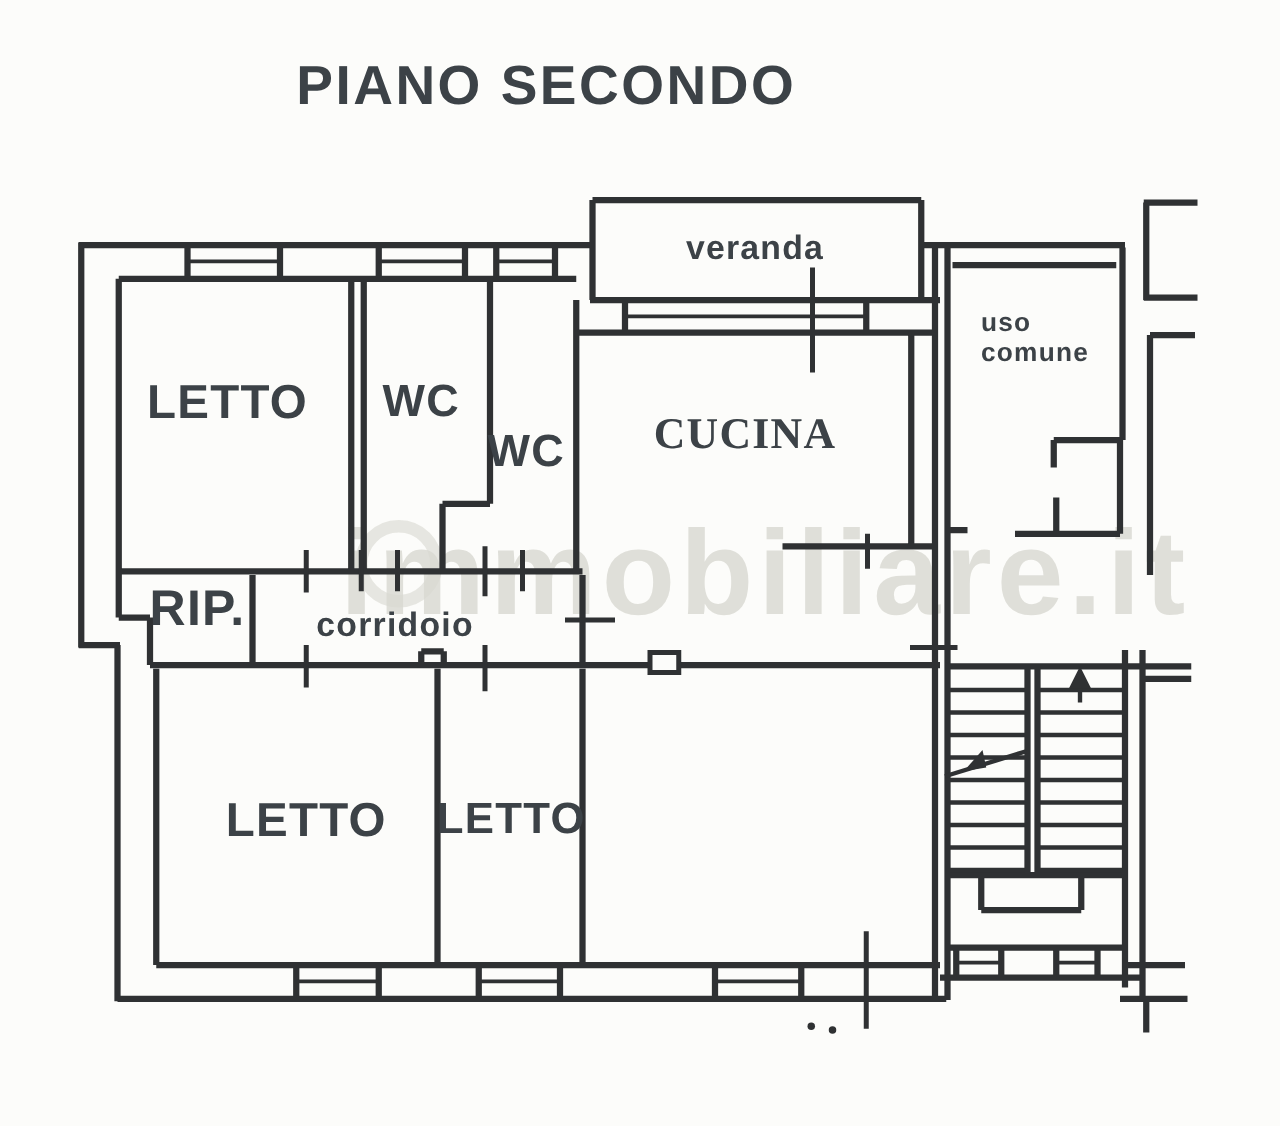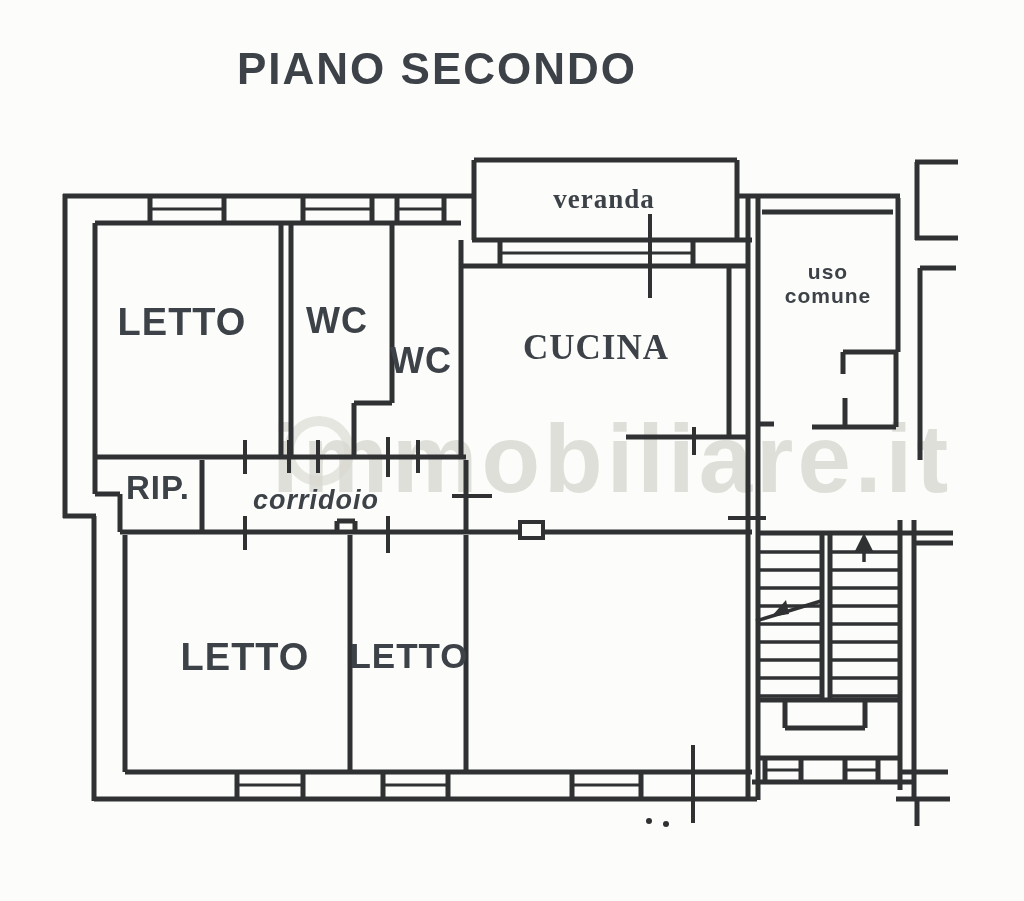--- a/index.html
+++ b/index.html
@@ -11,24 +11,24 @@
   .lbl{
     position:absolute;transform:translate(-50%,-50%);
     font-weight:700;color:#3c4247;white-space:nowrap;
     z-index:3;letter-spacing:1px;line-height:1;
   }
   #lbl-title{left:437px;top:69px;font-size:44px;letter-spacing:2px;}
   #lbl-letto-top{left:182px;top:322px;font-size:38px;}
   #lbl-wc1{left:337px;top:321px;font-size:36px;}
   #lbl-wc2{left:421px;top:361px;font-size:36px;}
   #lbl-cucina{left:596px;top:347px;font-size:35px;font-family:Liberation Serif, serif;}
-  #lbl-veranda{left:604px;top:199px;font-size:27px;font-family:Liberation Serif, serif;}
-  #lbl-uso{left:828px;top:284px;font-size:21px;white-space:pre-line;text-align:center;line-height:1.15;}
-  #lbl-rip{left:158px;top:487px;font-size:33px;}
-  #lbl-corridoio{left:316px;top:500px;font-size:27px;font-style:italic;}
+  #lbl-veranda{left:604px;top:199px;font-size:27px;}
+  #lbl-uso{left:828px;top:271px;font-size:21px;white-space:pre-line;text-align:left;line-height:1.15;}
+  #lbl-rip{left:158px;top:487px;font-size:40px;}
+  #lbl-corridoio{left:316px;top:500px;font-size:27px;}
   #lbl-letto-bl{left:245px;top:657px;font-size:38px;}
   #lbl-letto-bm{left:409px;top:655px;font-size:35px;}
   #lbl-soggiorno{left:598px;top:641px;font-size:33px;}
   #watermark{
     position:absolute;left:272px;top:404px;z-index:1;
     font-size:96px;font-weight:700;letter-spacing:4px;
     color:#d9d9d2;opacity:.8;white-space:nowrap;
   }
   #watermark-ring{
     position:absolute;left:284px;top:416px;width:50px;height:50px;

